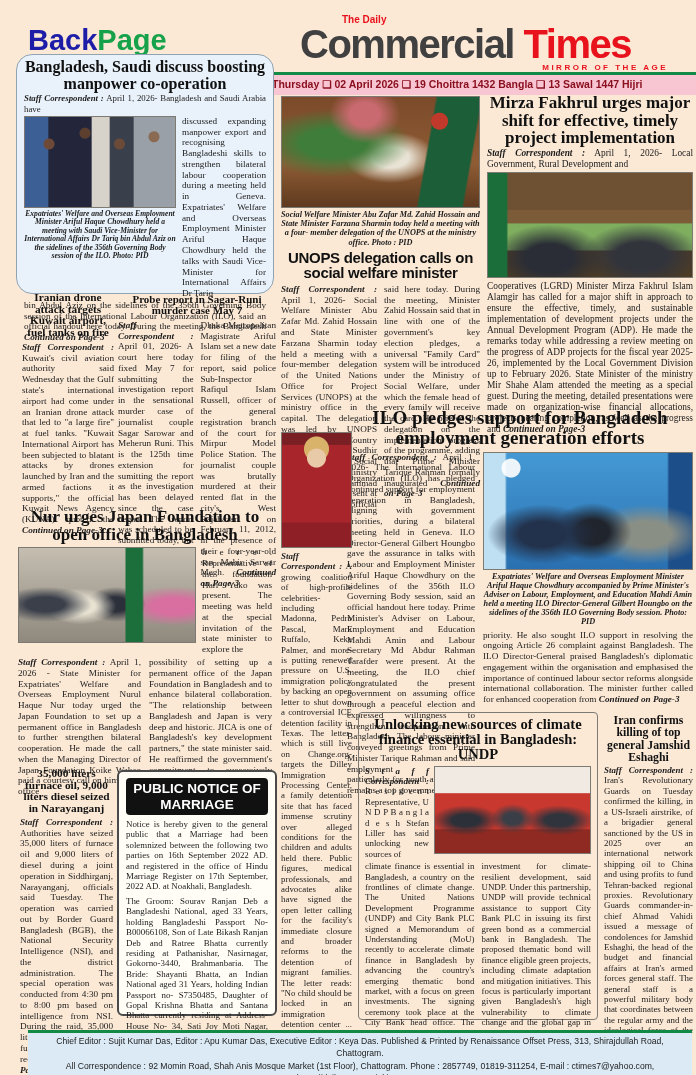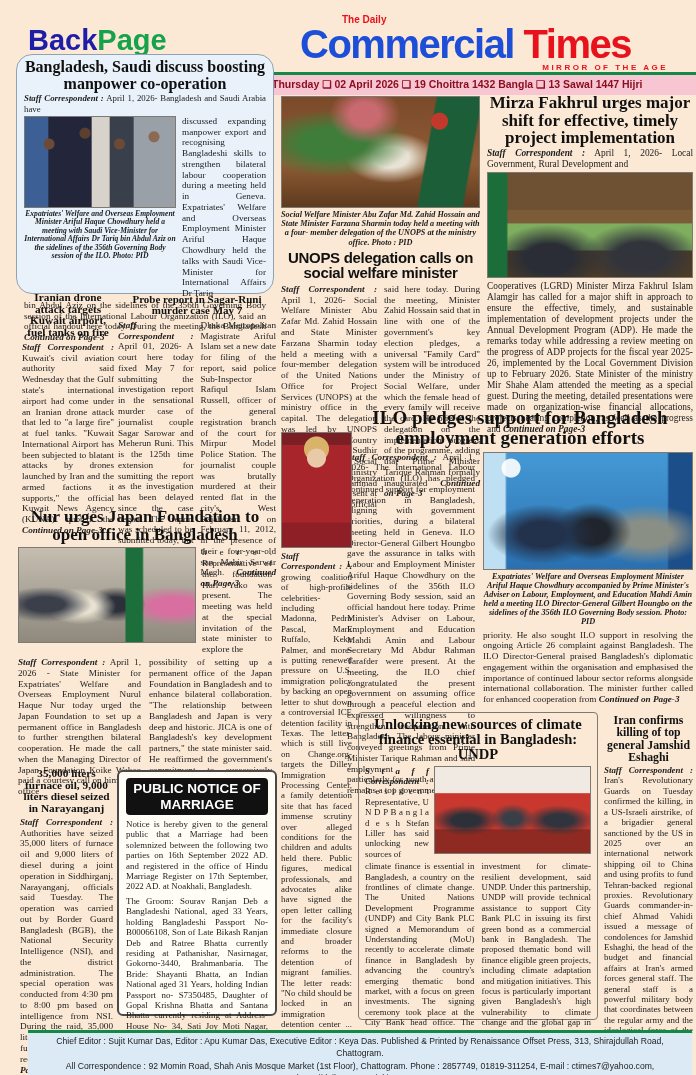--- a/index.html
+++ b/index.html
@@ -13,21 +13,21 @@
   .cont{font-style:italic;font-weight:bold;}
   .cap{font-weight:bold;font-style:italic;text-align:center;line-height:1.12;}
   .photo{border:1px solid #7d7a74;box-sizing:border-box;}
   .flexrow{display:flex;gap:6px;}
   
   .backpage{font-weight:900;font-size:29px;letter-spacing:0;}
   .bp-back{color:#1d1da8;}
   .bp-page{color:#16a24a;}
   .mast-daily{color:#e8121c;font-weight:bold;font-size:10px;}
   .mast-main{font-weight:900;font-size:40px;letter-spacing:-1.5px;line-height:0.95;}
-  .mast-com{color:#1d4ed8;}
+  .mast-com{color:#404040;}
   .mast-tim{color:#e8121c;}
   .mast-tag{color:#e8121c;font-weight:bold;font-size:8px;letter-spacing:2.5px;text-align:right;}
   .datebar{background:#f8c6d2;border-top:3px solid #128a46;color:#8a1020;
            font-weight:bold;font-size:10.5px;line-height:19px;}
   
   .bluebox{background:#e9f2fa;border:1.5px solid #8fa3b2;border-radius:16px;box-sizing:border-box;padding:4px 7px;}
   .noticebox{background:#fffdf6;border:2px solid #4a4a4a;border-radius:6px;box-sizing:border-box;padding:6px 7px;}
   .noticetitle{background:#111;color:#fff;border-radius:4px;font-weight:bold;font-size:13.5px;
                text-align:center;line-height:1.15;padding:3px 2px;}
   .undpbox{border:1.5px solid #7d7a74;border-radius:4px;box-sizing:border-box;padding:4px 6px;}

